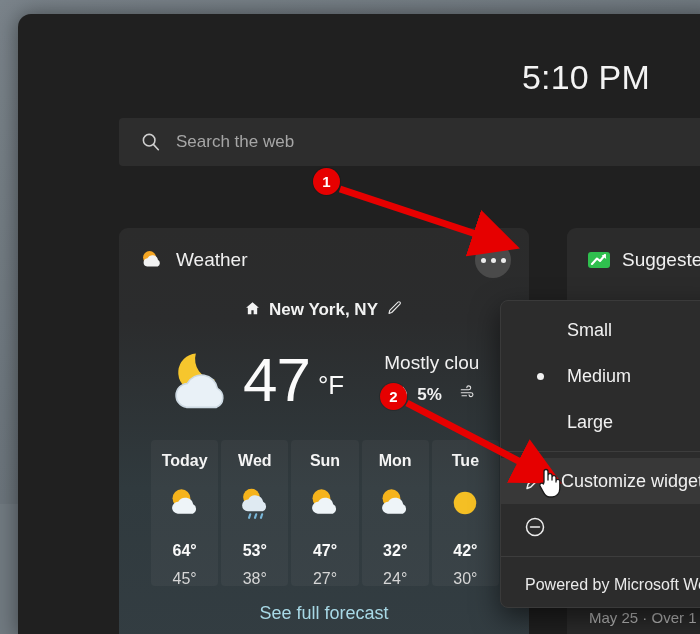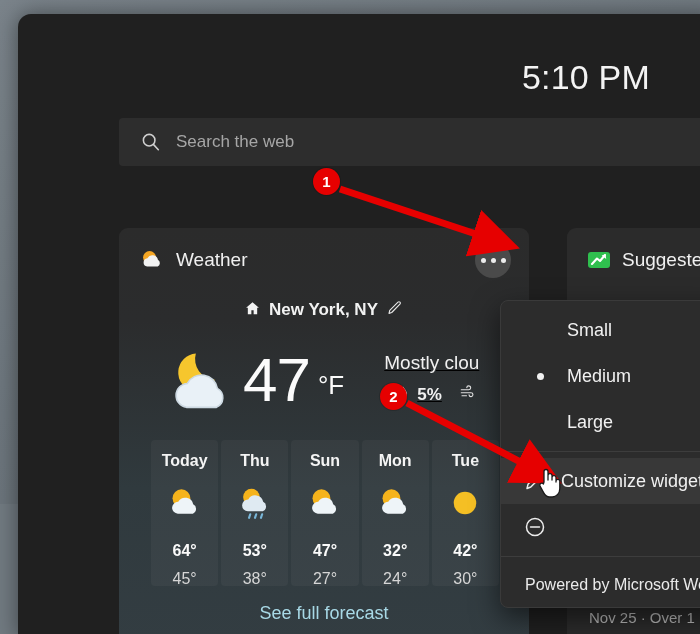--- a/index.html
+++ b/index.html
@@ -72,21 +72,21 @@
   .temp-row{
     position:absolute;top:108px;left:0;width:100%;height:86px;
     display:flex;align-items:center;
   }
   .temp-ico{margin-left:42px;width:76px;height:76px;flex:none;margin-top:6px;}
   .temp-val{
     margin-left:6px;color:#fbfbfb;font-size:62px;line-height:1;font-weight:300;
     letter-spacing:-1px;margin-top:2px;
   }
   .temp-unit{color:#fbfbfb;font-size:26px;font-weight:400;margin-top:12px;margin-left:8px;}
-  .cond-col{margin-left:40px;margin-top:0;text-decoration:underline;}
+  .cond-col{margin-left:40px;margin-top:0;}
   .cond-txt{color:#f1f1f1;font-size:19px;white-space:nowrap;}
   .cond-sub{
     display:flex;align-items:center;gap:7px;margin-top:9px;padding-left:12px;
     color:#f1f1f1;font-size:17px;font-weight:600;
   }
 
   
   .forecast{
     position:absolute;left:32px;top:212px;width:348px;height:146px;
     display:flex;gap:3px;
@@ -179,21 +179,21 @@
       <div class="sugg-head">
         <span class="sugg-ico">
           <svg viewBox="0 0 24 24" width="24" height="24">
             <rect x="1" y="4" width="22" height="16" rx="3" fill="#2fbf4e"></rect>
             <polyline points="5,16 10,10.5 13,13 18,7" fill="none" stroke="#ffffff" stroke-width="2.1" stroke-linecap="round" stroke-linejoin="round"></polyline>
             <polygon points="18.6,6.2 19.2,11 14.6,7.6" fill="#ffffff"></polygon>
           </svg>
         </span>
         <span class="sugg-title">Suggested f</span>
       </div>
-      <div class="sugg-foot">Nov 25 · Over 1</div>
+      <div class="sugg-foot">May 25 · Over 1</div>
     </div>
 
     <div class="weather-card">
 
       <div class="wc-head">
         <span class="wc-ico">
           <svg viewBox="0 0 32 32" width="26" height="26">
             <circle cx="13" cy="13" r="8" fill="#f5a623"></circle>
             <path d="M10 24a5.2 5.2 0 0 1 .3-10.3 7 7 0 0 1 13 2.1A4.6 4.6 0 0 1 23 24z" fill="#f2f2f2"></path>
           </svg>
@@ -256,21 +256,21 @@
           <span class="fc-ico">
             <svg viewBox="0 0 32 32" width="38" height="38">
                 <circle cx="13" cy="12" r="7.5" fill="#f5b31b"></circle>
                 <path d="M10 25a5 5 0 0 1 .3-10 6.8 6.8 0 0 1 12.6 2A4.4 4.4 0 0 1 22.6 25z" fill="#eef4f8"></path>
               </svg>
           </span>
           <span class="fc-hi">64°</span>
           <span class="fc-lo">45°</span>
         </div>
         <div class="fc-day">
-          <span class="fc-name">Thu</span>
+          <span class="fc-name">Wed</span>
           <span class="fc-ico">
             <svg viewBox="0 0 32 32" width="38" height="38">
                 <circle cx="13" cy="11" r="7" fill="#f5b31b"></circle>
                 <path d="M10 23a5 5 0 0 1 .3-10 6.8 6.8 0 0 1 12.6 2A4.4 4.4 0 0 1 22.6 23z" fill="#dfeaf2"></path>
                 <path d="M12 25.5l-1 3M17 25.5l-1 3M22 25.5l-1 3" stroke="#79b6d8" stroke-width="1.8" stroke-linecap="round"></path>
               </svg>
           </span>
           <span class="fc-hi">53°</span>
           <span class="fc-lo">38°</span>
         </div>

